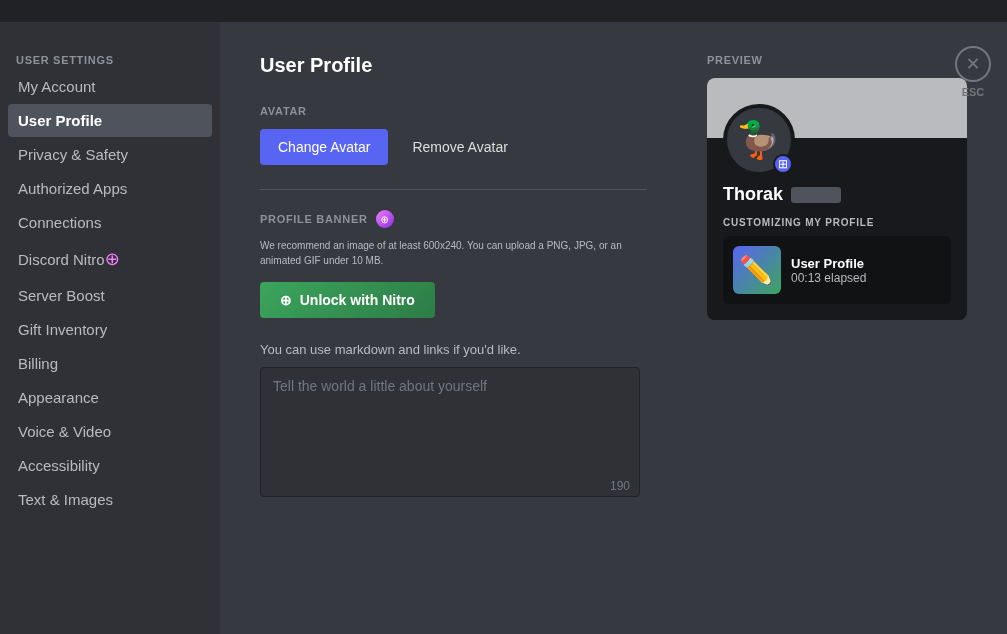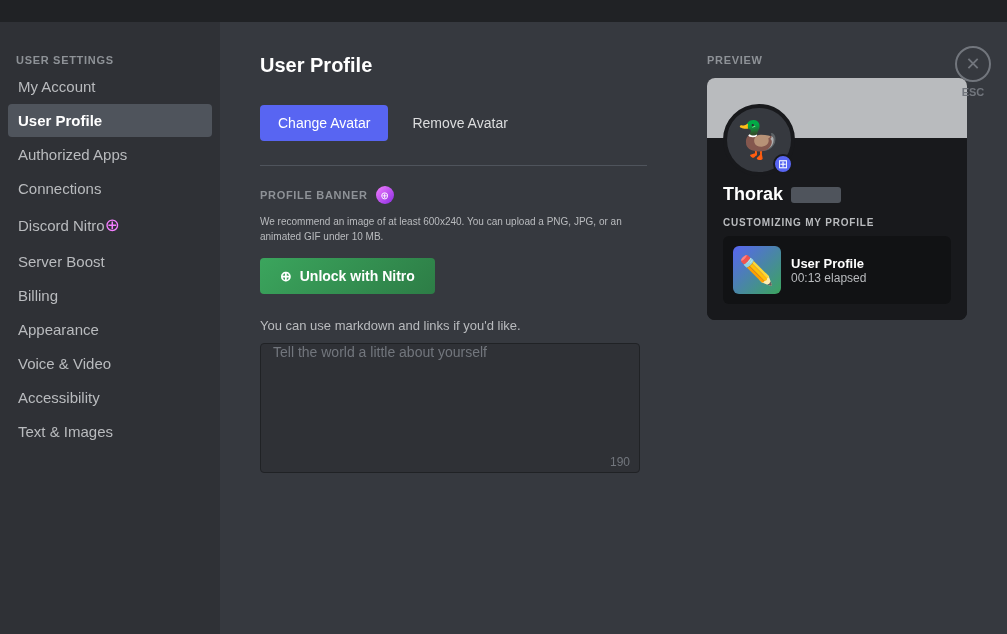--- a/index.html
+++ b/index.html
@@ -165,21 +165,21 @@
       max-width: 380px;
     }
     .about-me-textarea {
       width: 100%;
       height: 130px;
       background: #2f3136;
       border: 1px solid #202225;
       border-radius: 4px;
       color: #dcddde;
       font-size: 14px;
-      padding: 0 12px;
+      padding: 10px 12px;
       resize: none;
       outline: none;
       font-family: inherit;
     }
     .about-me-textarea::placeholder {
       color: #72767d;
     }
     .char-count {
       position: absolute;
       bottom: 8px;
@@ -345,35 +345,41 @@
 
     <div class="sidebar-section-label">User Settings</div>
 
     <div class="sidebar-item">
       <span>My Account</span>
     </div>
     <div class="sidebar-item active">
       <span>User Profile</span>
     </div>
     <div class="sidebar-item">
+      <span>Privacy &amp; Safety</span>
+    </div>
+    <div class="sidebar-item">
       <span>Authorized Apps</span>
     </div>
     <div class="sidebar-item">
       <span>Connections</span>
     </div>
 
 
     <div class="sidebar-item">
       <span>Discord Nitro</span>
       <span class="nitro-icon">⊕</span>
     </div>
     <div class="sidebar-item">
       <span>Server Boost</span>
     </div>
     <div class="sidebar-item">
+      <span>Gift Inventory</span>
+    </div>
+    <div class="sidebar-item">
       <span>Billing</span>
     </div>
 
 
     <div class="sidebar-item">
       <span>Appearance</span>
     </div>
     <div class="sidebar-item">
       <span>Voice &amp; Video</span>
     </div>
@@ -383,20 +389,21 @@
     <div class="sidebar-item">
       <span>Text &amp; Images</span>
     </div>
 
   </div>
 
   <div class="content-area" style="position:relative;">
 
     <h1 class="page-title">User Profile</h1>
 
+    <div class="section-label">Avatar</div>
     <div class="avatar-buttons">
       <button class="btn-change-avatar">Change Avatar</button>
       <button class="btn-remove-avatar">Remove Avatar</button>
     </div>
 
     <hr class="divider">
 
     <div class="profile-banner-row">
       <div class="section-label">Profile Banner</div>
       <div class="nitro-badge-inline">⊕</div>

